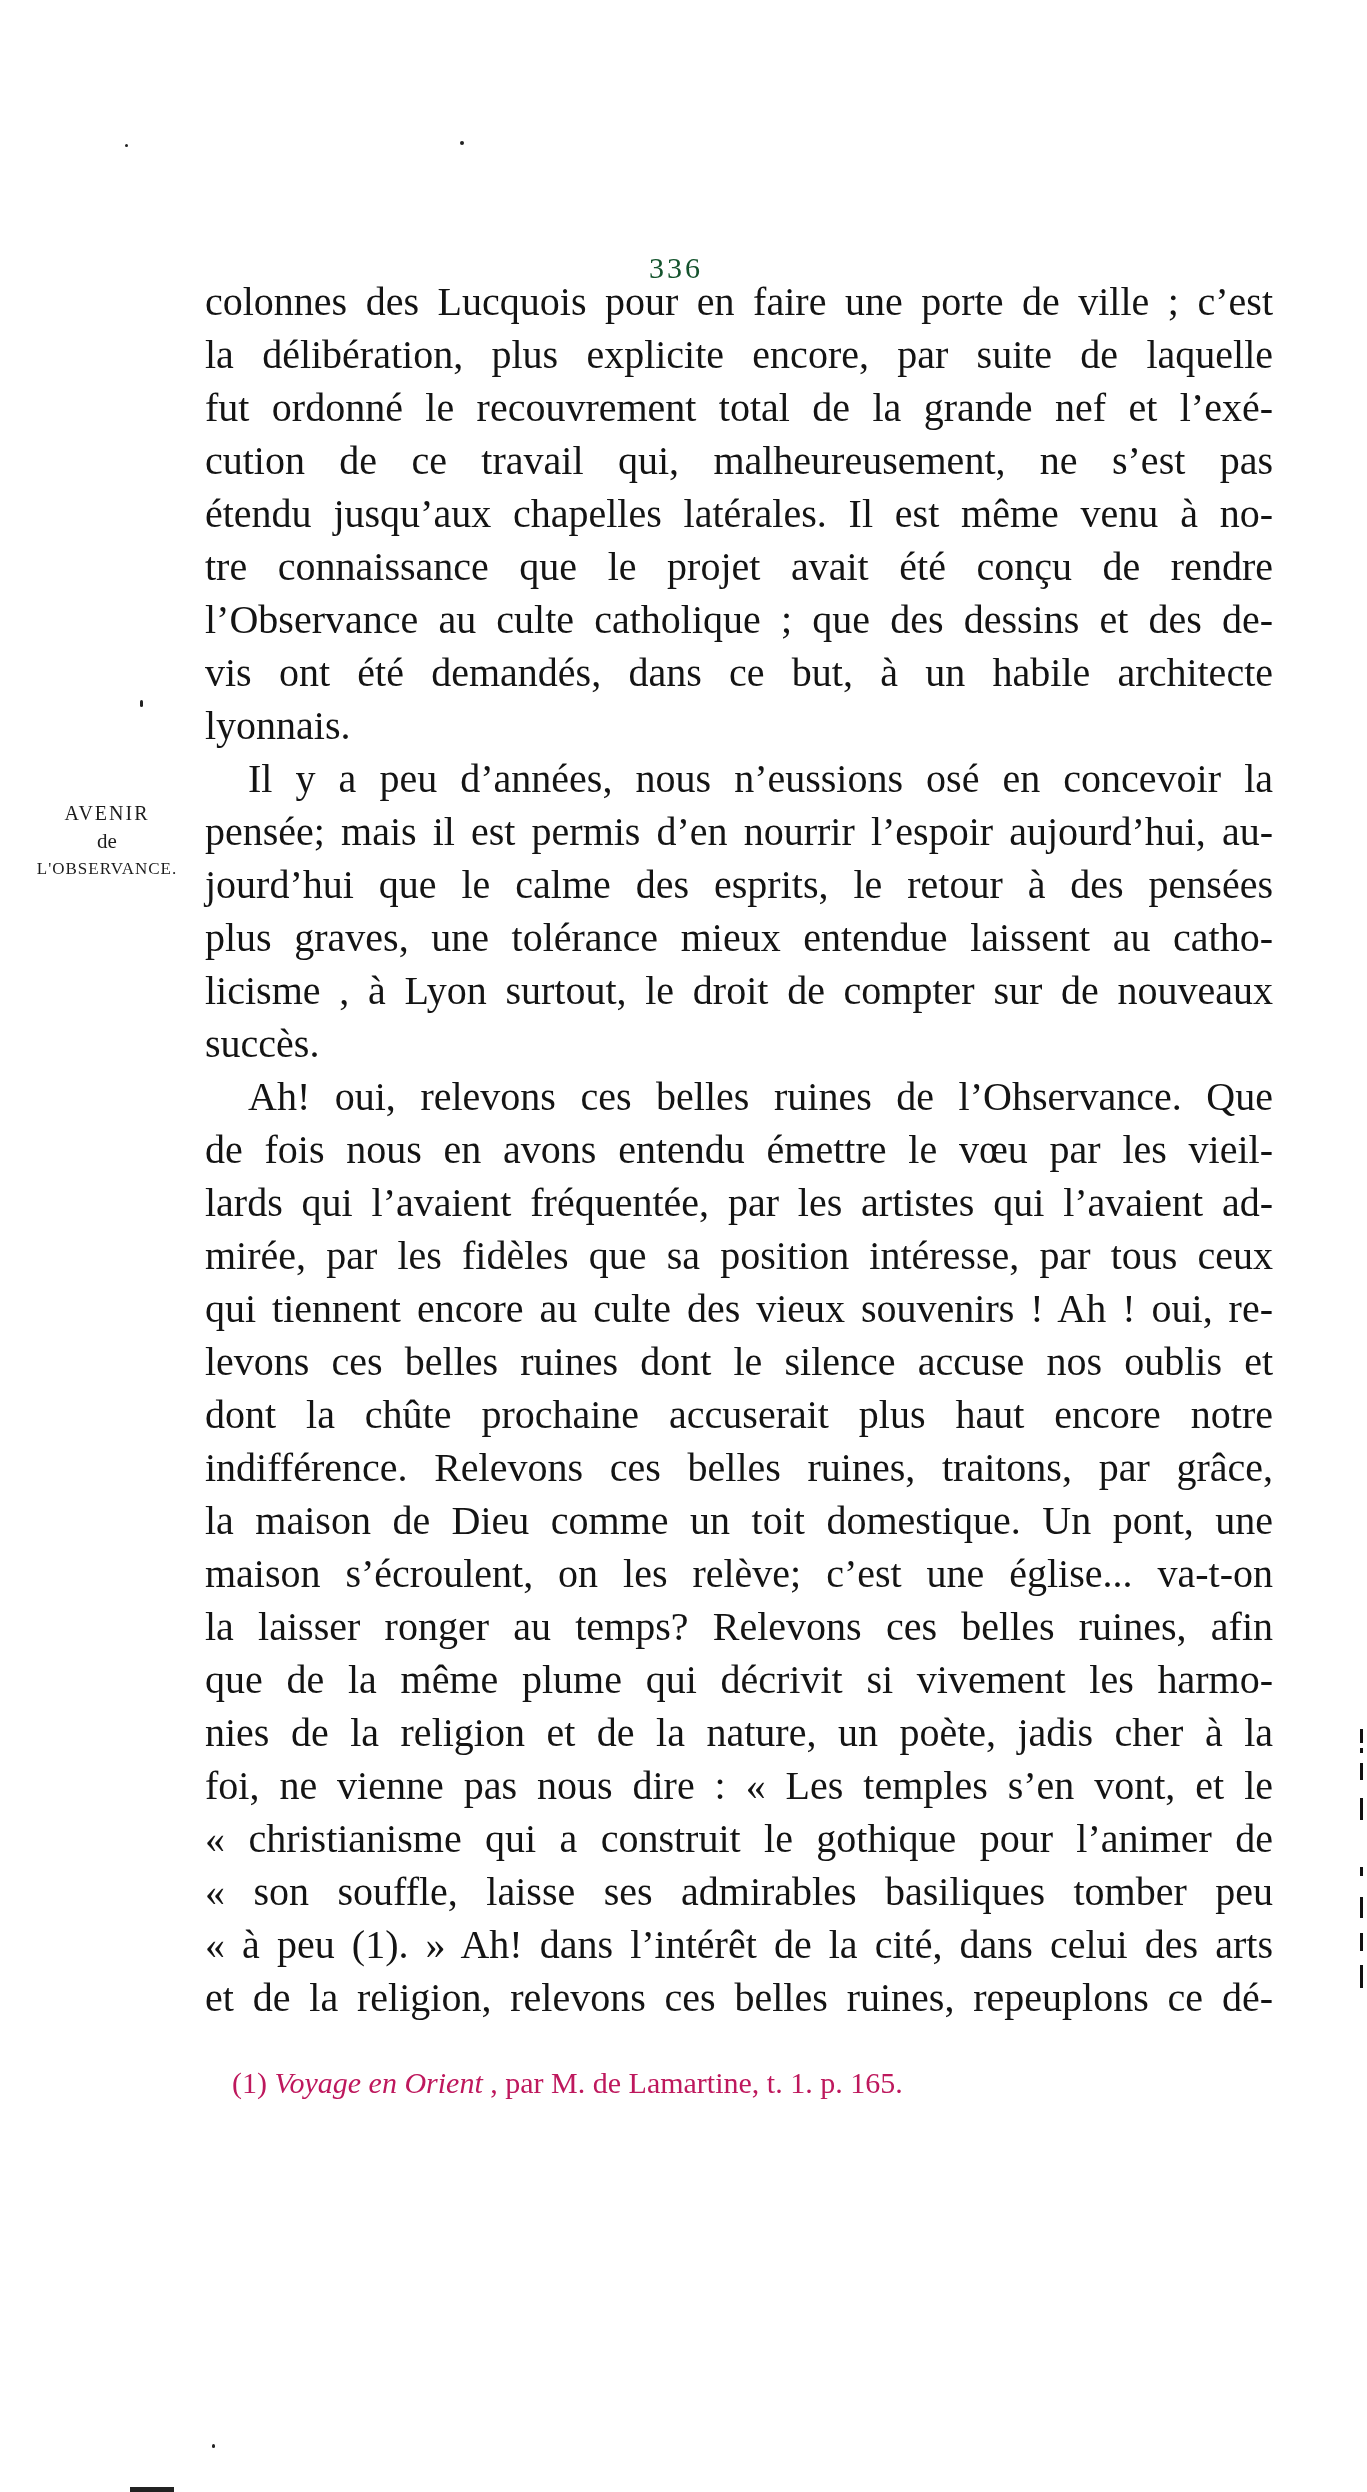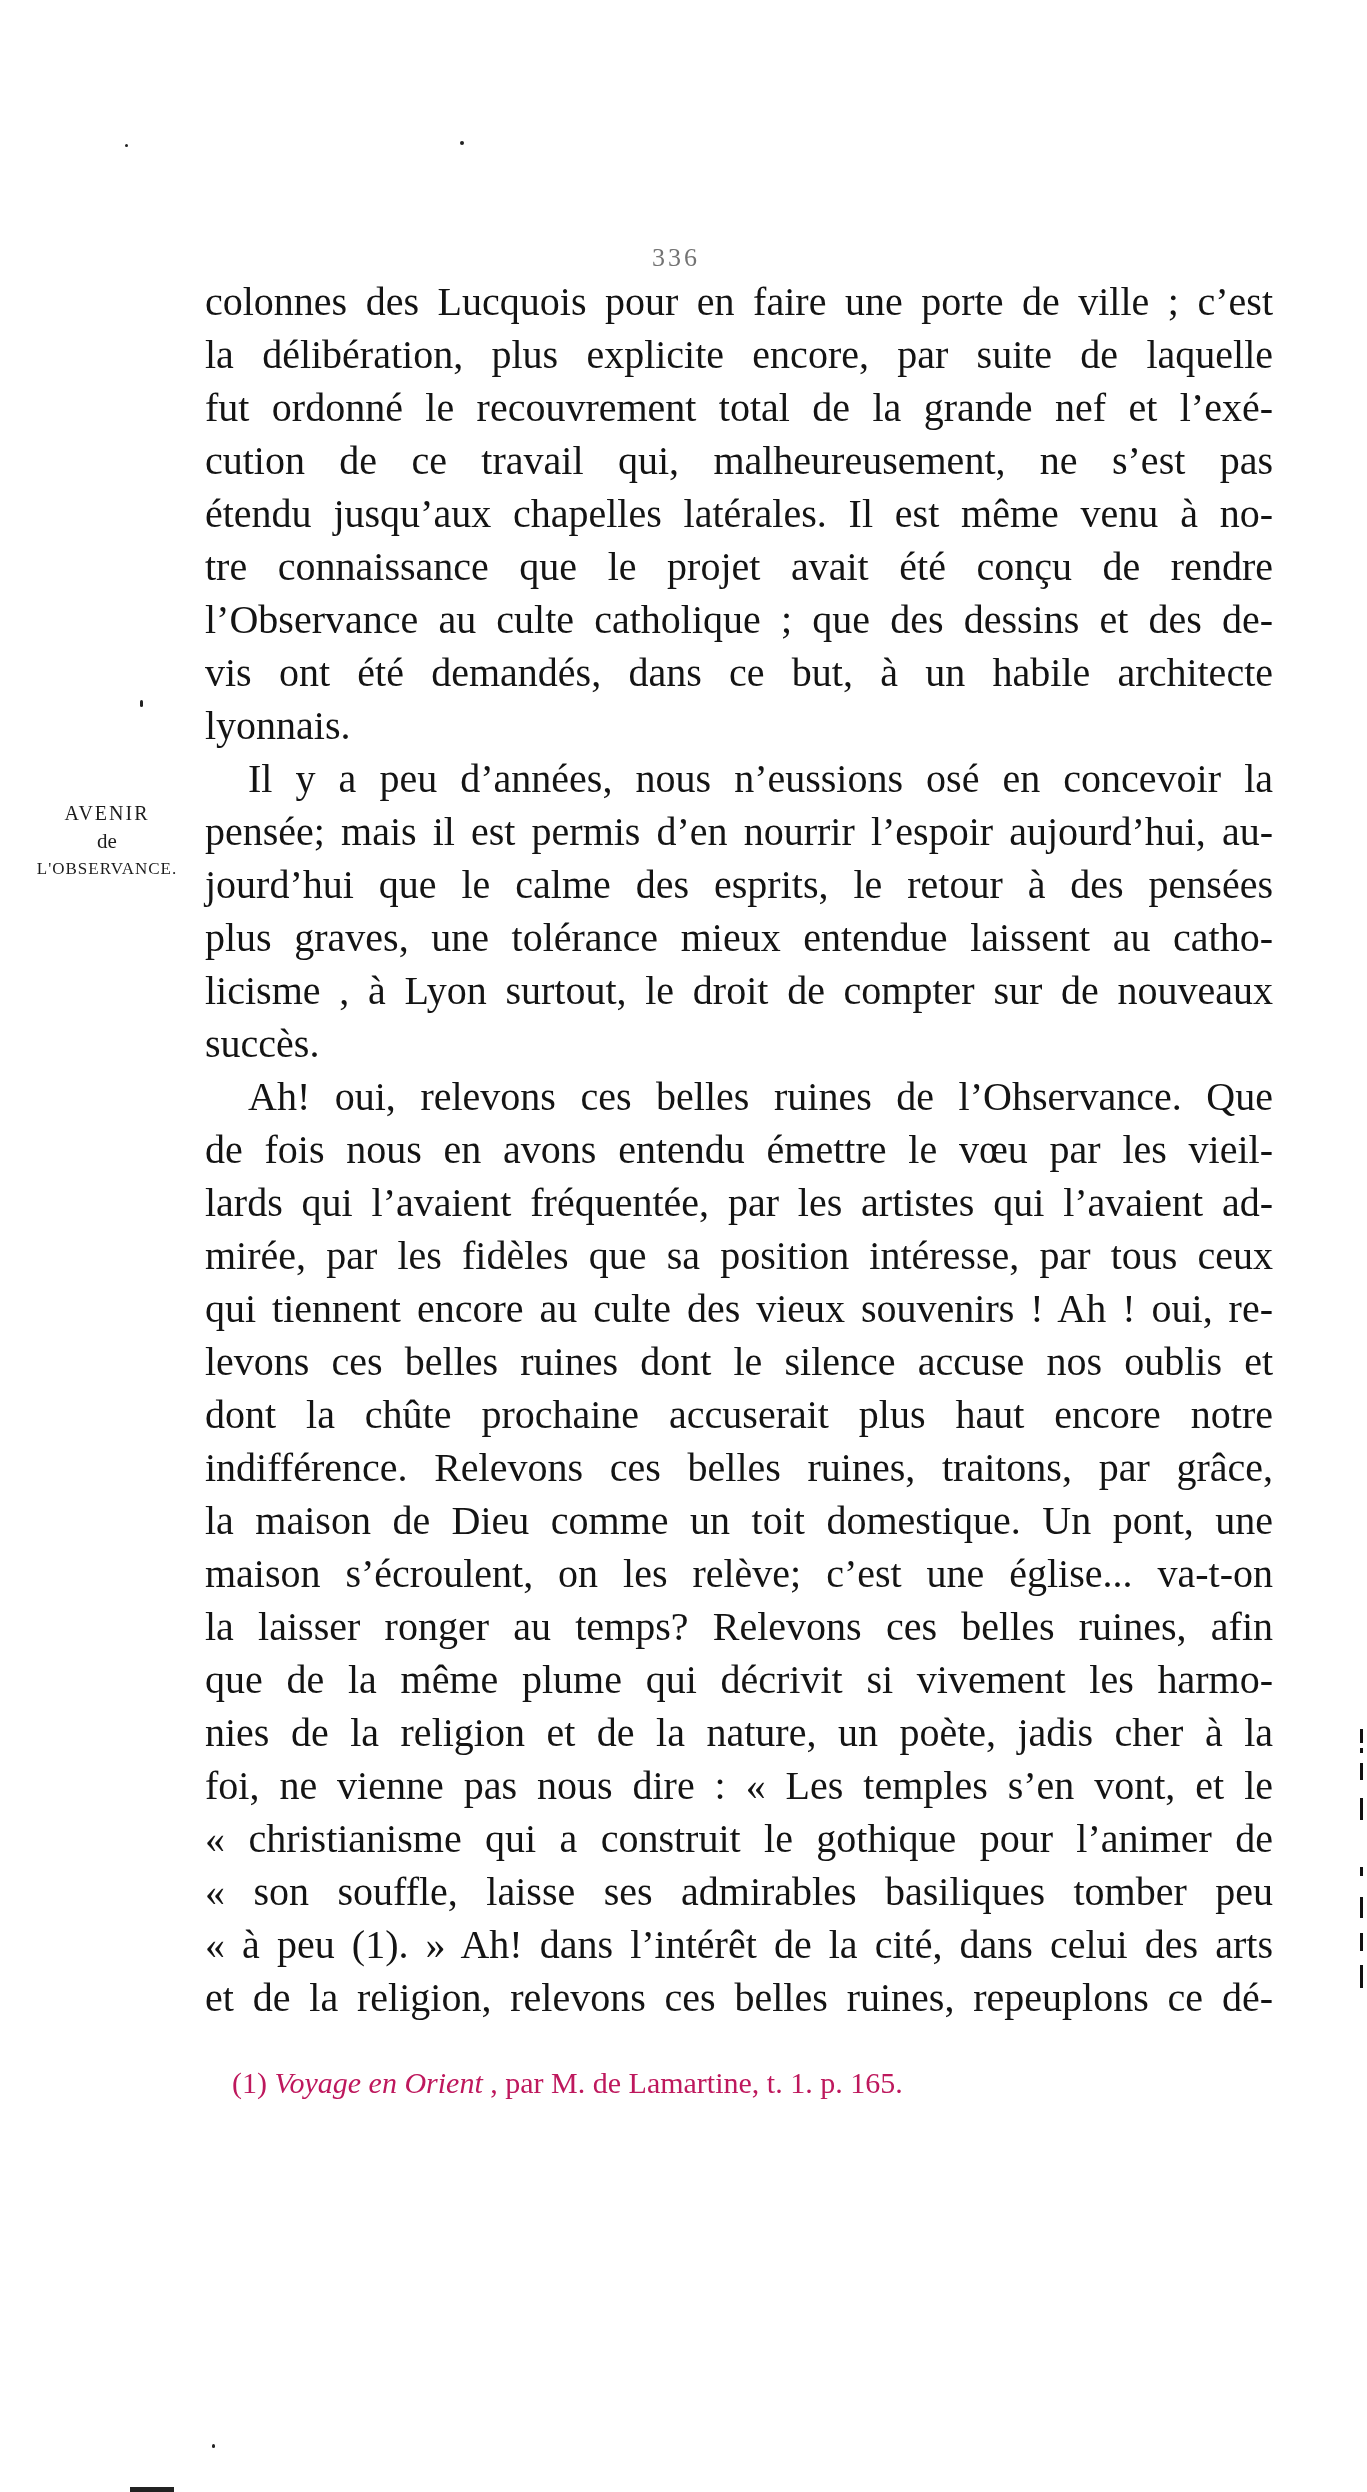--- a/index.html
+++ b/index.html
@@ -6,25 +6,25 @@
   .page{
     position:relative;
     width:1367px;height:2492px;
     background:#ffffff;
     font-family:"Liberation Serif","DejaVu Serif",serif;
     color:#141414;
     overflow:hidden;
   }
   .page-number{
     position:absolute;
-    top:243px;left:596px;width:160px;
+    top:251px;left:596px;width:160px;
     text-align:center;
-    font-size:26px;
+    font-size:30px;
     letter-spacing:3px;
-    color:#737373;
+    color:#14532d;
   }
   .margin-note{
     position:absolute;
     top:798px;left:24px;width:166px;
     text-align:center;
     color:#1c1c1c;
   }
   .margin-note .mn-l1{font-size:20px;letter-spacing:2px;line-height:30px;}
   .margin-note .mn-l2{font-size:21px;line-height:27px;}
   .margin-note .mn-l3{font-size:17px;letter-spacing:1px;line-height:28px;}

